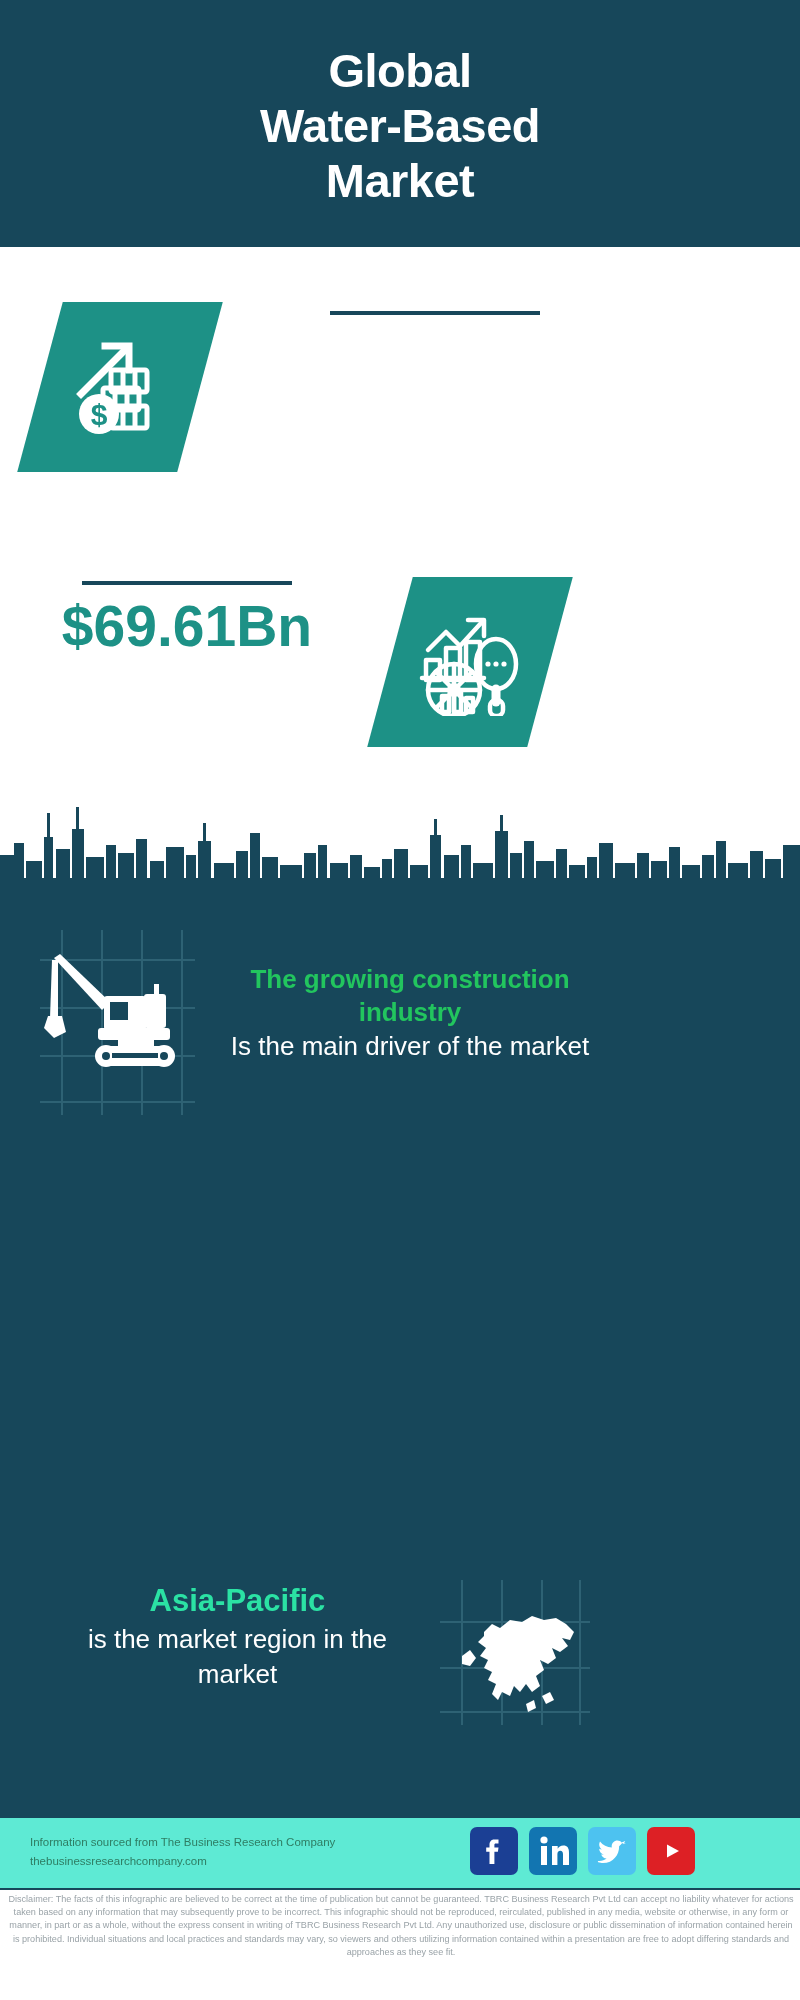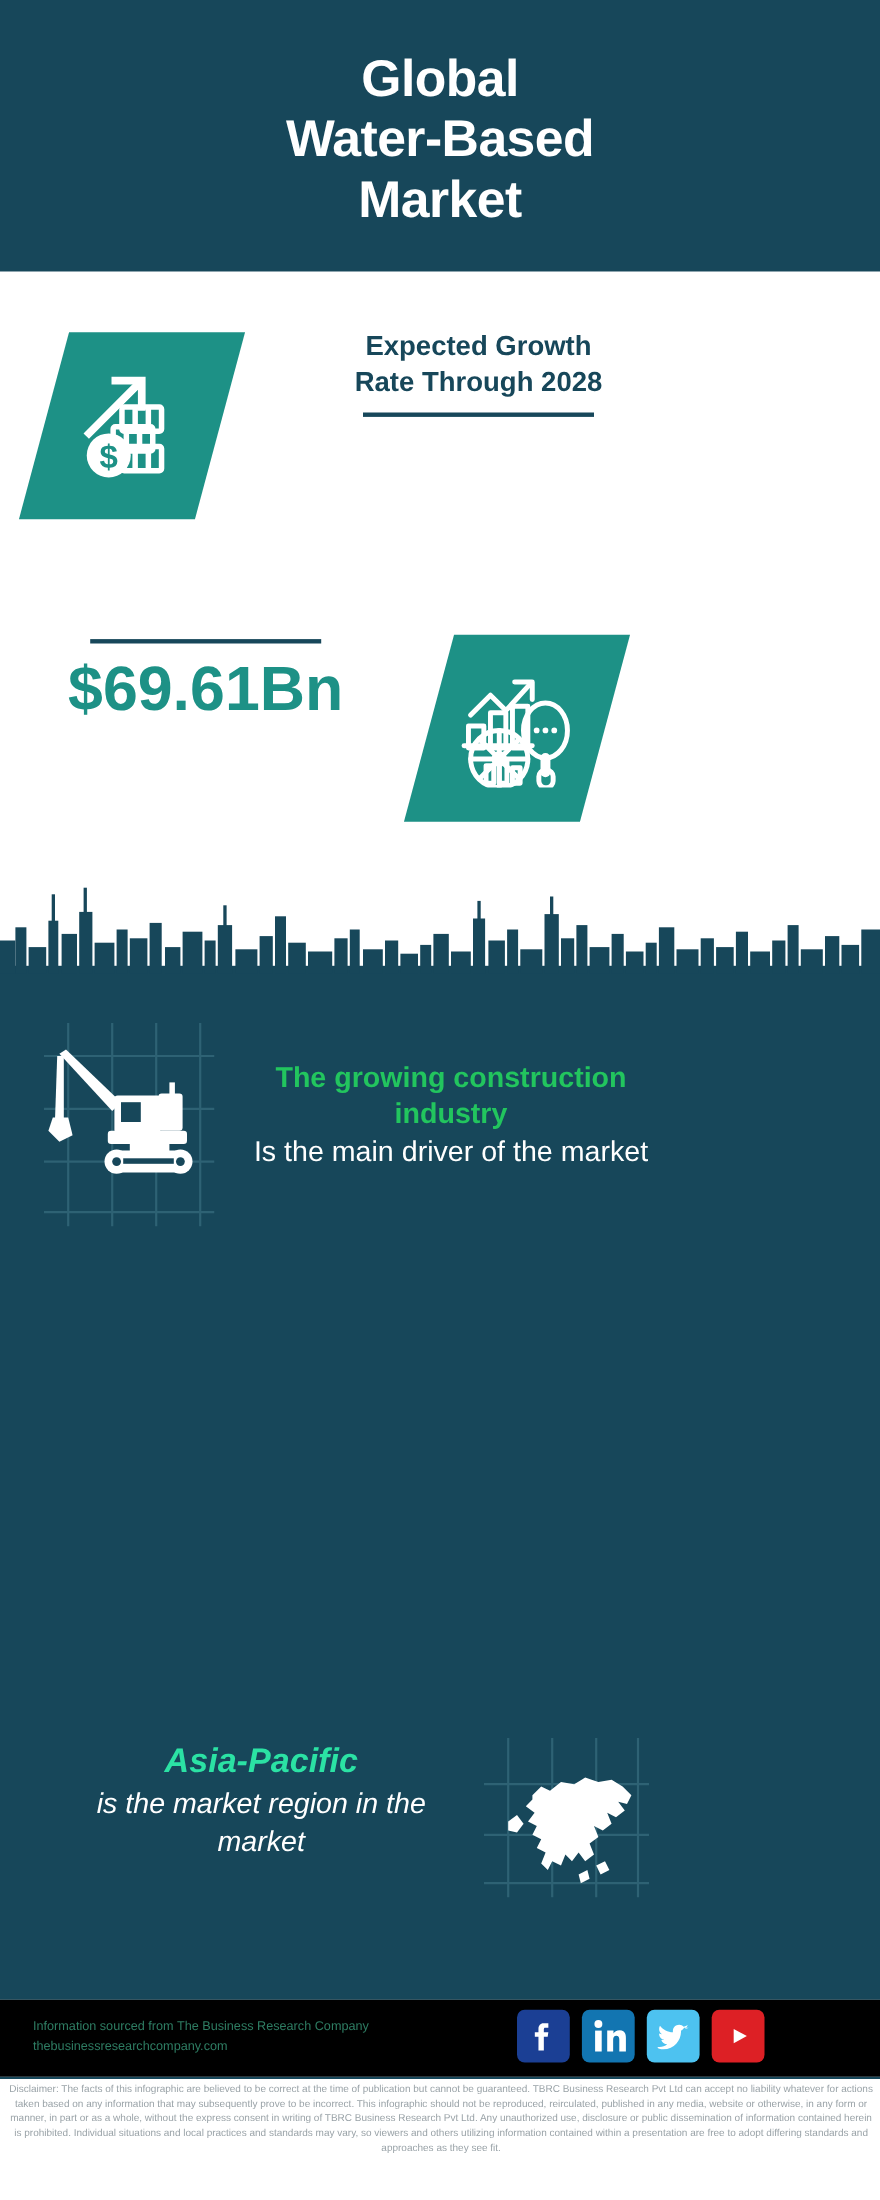--- a/index.html
+++ b/index.html
@@ -85,30 +85,30 @@
   .hl{
     color:#22c55e;font-size:26px;font-weight:bold;line-height:33px;
     display:block;
     margin-top:40px;
   }
   .sub{
     color:#ffffff;font-size:26px;line-height:35px;display:block;font-weight:normal;
   }
 
   .reg-text{
-    position:absolute;left:45px;top:1190px;width:385px;text-align:center;font-style:italic;
+    position:absolute;left:45px;top:1190px;width:385px;text-align:center;
   }
   .reg-hl{
     color:#2BE2A4;font-size:31px;font-weight:bold;line-height:42px;display:block;
   }
 
   
   .footer{
     position:absolute;left:0;top:1818px;width:800px;height:70px;
-    background:#000000;
+    background:#5eead4;
   }
   .src{
     position:absolute;left:30px;top:15px;
     color:#2E7D63;font-size:11.5px;line-height:19px;
   }
   .socials{
     position:absolute;left:470px;top:9px;display:flex;gap:11px;
   }
   .sicon{
     width:48px;height:48px;border-radius:7px;
@@ -157,24 +157,20 @@
             <rect x="46" y="76" width="36" height="22" rx="2"></rect>
             <path d="M58 40 v22 M70 40 v22 M50 58 v22 M62 58 v22 M58 76 v22 M70 76 v22"></path>
           </g>
           <circle cx="34" cy="84" r="20" fill="#ffffff"></circle>
           <text x="34" y="95" font-size="30" font-family="Liberation Sans, sans-serif" font-weight="bold" fill="#1D9186" text-anchor="middle">$</text>
         </svg>
       </span>
     </div>
 
     <div class="stat-text stat1-text">
-      <div class="stat-label">
-        <div>Expected Growth</div>
-        <div>Rate Through 2028</div>
-      </div>
       <div class="stat-rule"></div>
     </div>
 
     <div class="stat-text stat2-text">
       <div class="stat-rule"></div>
       <div class="stat-value">$69.61Bn</div>
     </div>
 
     <div class="para stat2-badge">
       <span class="glyph">

